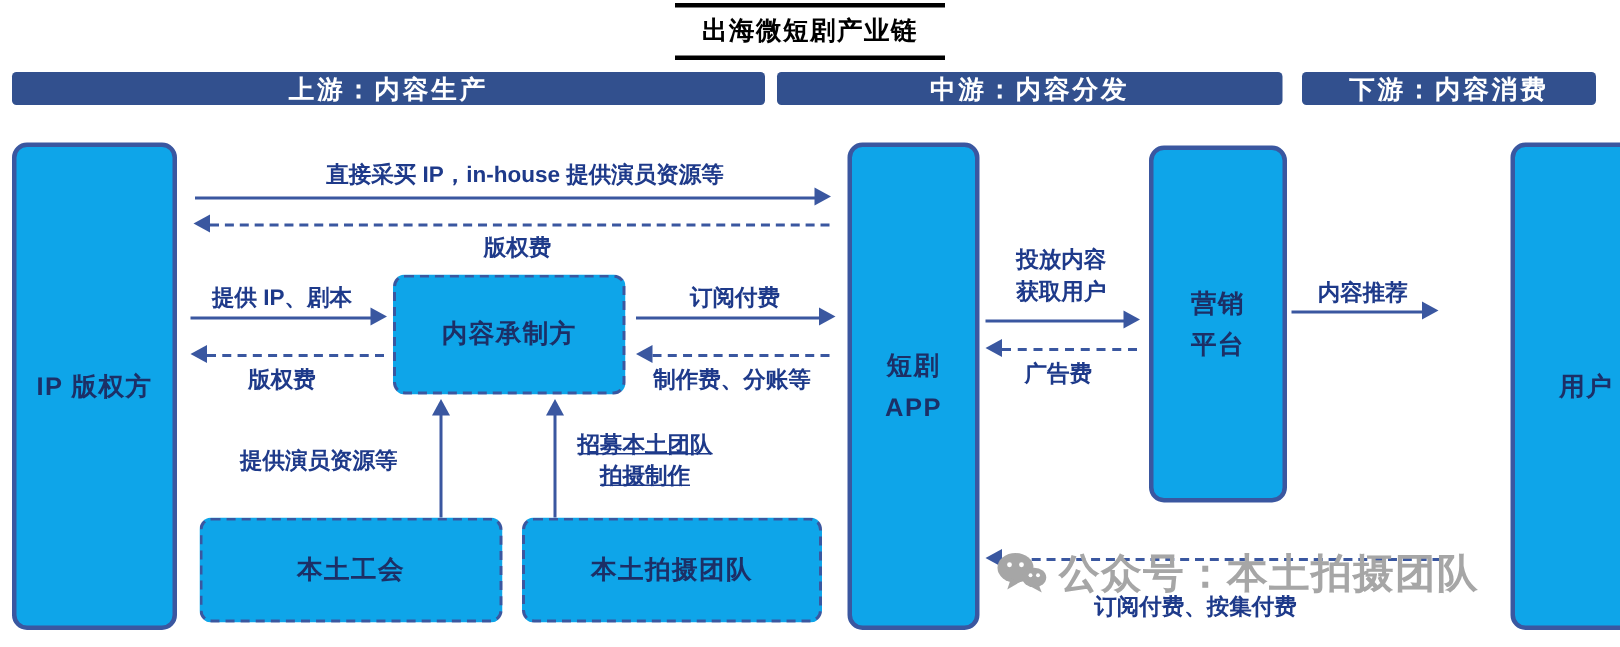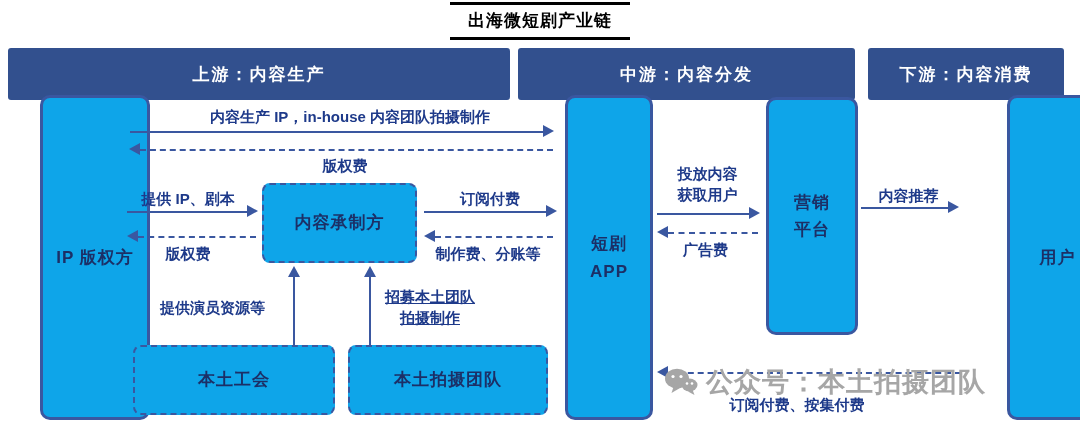--- a/index.html
+++ b/index.html
@@ -8,21 +8,21 @@
     --label:#1e3a8a;
     --boxtext:#1c2f66;
     --gray:#a6a6a6;
   }
   *{box-sizing:border-box;}
   html,body{margin:0;padding:0;}
   body{font-family:"Liberation Sans","DejaVu Sans",sans-serif;background:#ffffff;}
   .canvas{position:relative;width:1080px;height:431px;background:#fff;overflow:hidden;}
   .title-wrap{position:absolute;top:0;left:0;width:100%;text-align:center;}
   .title{display:inline-block;margin-top:2px;padding:4px 18px 5px;border-top:3px solid #000;border-bottom:3px solid #000;font-size:17px;font-weight:bold;color:#000;letter-spacing:1px;}
-  .hdr{position:absolute;top:48px;height:52px;background:var(--navy);color:#fff;font-weight:bold;font-size:17px;display:flex;align-items:center;justify-content:center;border-radius:3px;letter-spacing:2px;}
+  .hdr{position:absolute;top:48px;height:22px;background:var(--navy);color:#fff;font-weight:bold;font-size:17px;display:flex;align-items:center;justify-content:center;border-radius:3px;letter-spacing:2px;}
   .box{position:absolute;border:3px solid var(--blue);border-radius:10px;background:#0ea5e9;display:flex;align-items:center;justify-content:center;color:var(--boxtext);font-weight:bold;font-size:17px;text-align:center;white-space:pre-line;line-height:1.6;letter-spacing:1px;}
   .dash-box{border-style:dashed;border-width:2.5px;border-radius:8px;}
   .lbl{position:absolute;color:var(--label);font-weight:bold;font-size:15px;text-align:center;white-space:pre-line;line-height:1.4;}
   .hline{position:absolute;height:0;border-top:2.5px solid var(--blue);}
   .hline.dash{border-top-style:dashed;}
   .vline{position:absolute;width:0;border-left:2.5px solid var(--blue);}
   .ah{position:absolute;width:0;height:0;}
   .ah.r{border-left:11px solid var(--blue);border-top:6px solid transparent;border-bottom:6px solid transparent;}
   .ah.l{border-right:11px solid var(--blue);border-top:6px solid transparent;border-bottom:6px solid transparent;}
   .ah.u{border-bottom:11px solid var(--blue);border-left:6px solid transparent;border-right:6px solid transparent;}
@@ -34,31 +34,31 @@
 <div class="canvas">
 
   <div class="title-wrap">
     <div class="title">出海微短剧产业链</div>
   </div>
 
   <div class="hdr" style="left:8px;width:502px;">上游：内容生产</div>
   <div class="hdr" style="left:518px;width:337px;">中游：内容分发</div>
   <div class="hdr" style="left:868px;width:196px;">下游：内容消费</div>
 
-  <div class="box" style="left:8px;top:95px;width:110px;height:325px;margin-left:32px;">IP 版权方</div>
+  <div class="box" style="left:8px;top:95px;width:110px;height:325px;">IP 版权方</div>
   <div class="box dash-box" style="left:262px;top:183px;width:155px;height:80px;">内容承制方</div>
   <div class="box" style="left:565px;top:95px;width:88px;height:325px;">短剧
 APP</div>
   <div class="box" style="left:766px;top:97px;width:92px;height:238px;">营销
 平台</div>
   <div class="box" style="left:963px;top:95px;width:101px;height:325px;margin-left:44px;">用户</div>
   <div class="box dash-box" style="left:133px;top:345px;width:202px;height:70px;">本土工会</div>
   <div class="box dash-box" style="left:348px;top:345px;width:200px;height:70px;">本土拍摄团队</div>
 
-  <div class="lbl" style="left:140px;top:106px;width:420px;">内容生产 IP，in-house 内容团队拍摄制作</div>
+  <div class="lbl" style="left:140px;top:106px;width:420px;">直接采买 IP，in-house 提供演员资源等</div>
   <div class="hline" style="left:130px;top:131px;width:414px;"></div>
   <div class="ah r" style="left:543px;top:125px;"></div>
 
   <div class="ah l" style="left:129px;top:143px;"></div>
   <div class="hline dash" style="left:140px;top:149px;width:413px;"></div>
   <div class="lbl" style="left:295px;top:155px;width:100px;">版权费</div>
 
   <div class="lbl" style="left:118px;top:188px;width:140px;">提供 IP、剧本</div>
   <div class="hline" style="left:127px;top:211px;width:121px;"></div>
   <div class="ah r" style="left:247px;top:205px;"></div>

